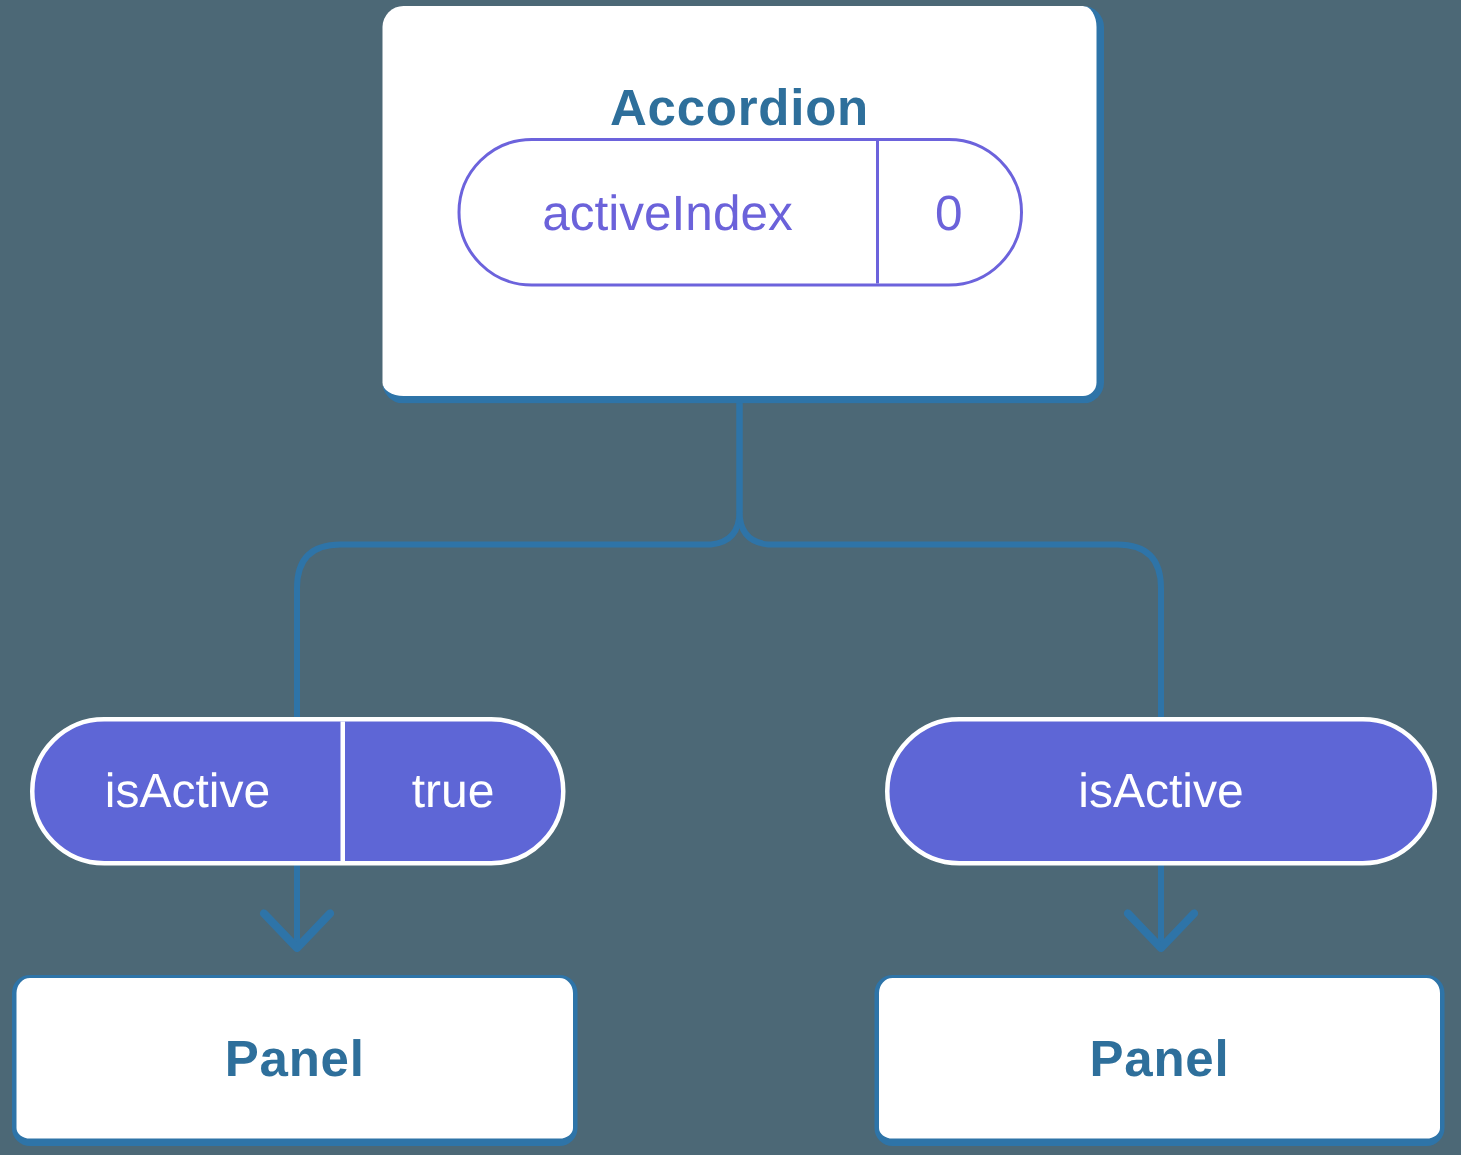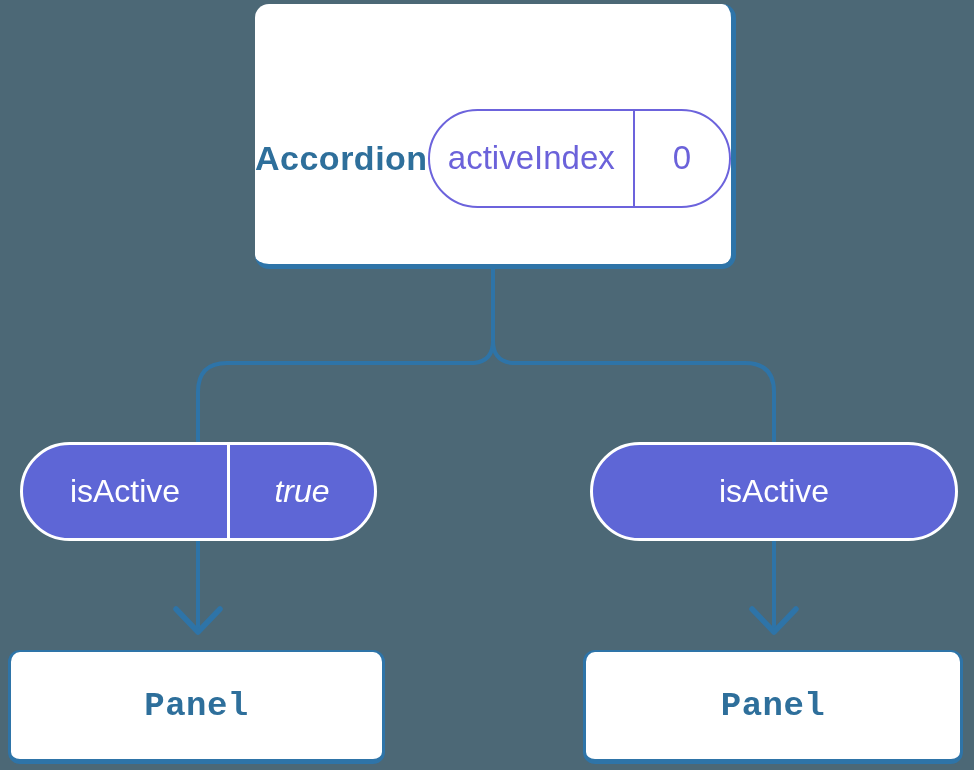--- a/index.html
+++ b/index.html
@@ -36,21 +36,21 @@
   #accordion-card {
     left: 255px;
     top: 4px;
     width: 481px;
     height: 265px;
     border-radius: 14px;
     border-style: solid;
     border-color: #2E74A8;
     border-width: 0 5px 5px 0;
     display: flex;
-    flex-direction: row;
+    flex-direction: column;
     align-items: center;
     padding-top: 48px;
   }
   .card-title {
     font-size: 34px;
     font-weight: 700;
     letter-spacing: 0.5px;
     color: #2E6F9B;
     line-height: 40px;
   }
@@ -76,21 +76,21 @@
   .state-pill .pill-value {
     width: 94px;
     border-left: 2.5px solid #6C63DC;
     display: flex;
     align-items: center;
     justify-content: center;
   }
   
   .prop-pill {
     position: absolute;
-    top: 442px;
+    top: 478px;
     height: 99px;
     box-sizing: border-box;
     background: #5E66D6;
     border: 3px solid #FFFFFF;
     border-radius: 60px;
     display: flex;
     align-items: stretch;
     color: #FFFFFF;
     font-size: 32px;
     z-index: 2;
@@ -104,36 +104,35 @@
   .prop-pill .pill-value {
     border-left: 3px solid #FFFFFF;
     display: flex;
     align-items: center;
     justify-content: center;
   }
   #prop-pill-left {
     left: 20px;
     width: 357px;
   }
-  #prop-pill-left .pill-value { width: 144px; font-style: italic; }
+  #prop-pill-left .pill-value { width: 144px; }
   #prop-pill-right {
     left: 590px;
     width: 368px;
   }
   #prop-pill-right .pill-value { width: 153px; }
   
   .panel-card {
     border-radius: 12px;
     border-style: solid;
     border-color: #2E74A8;
     border-width: 2px 3px 5px 3px;
     display: flex;
     align-items: center;
     justify-content: center;
-    font-family: Liberation Mono, monospace;
   }
   #panel-left {
     left: 8px;
     top: 650px;
     width: 377px;
     height: 114px;
   }
   #panel-right {
     left: 583px;
     top: 650px;

